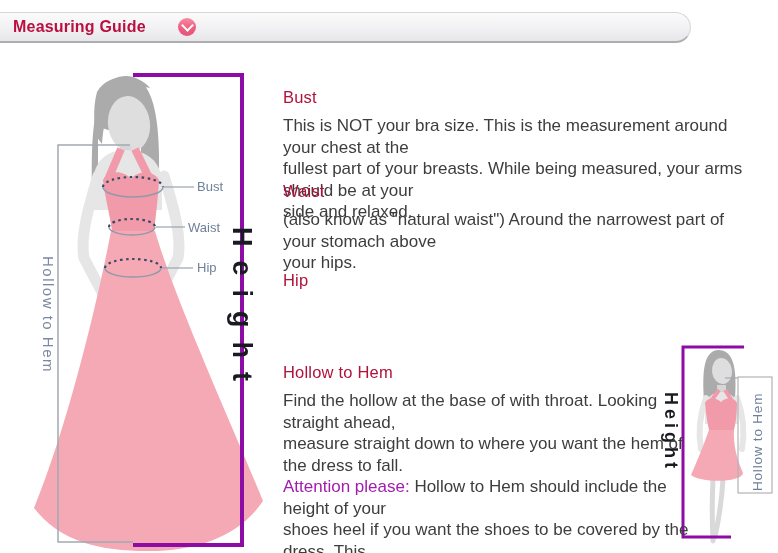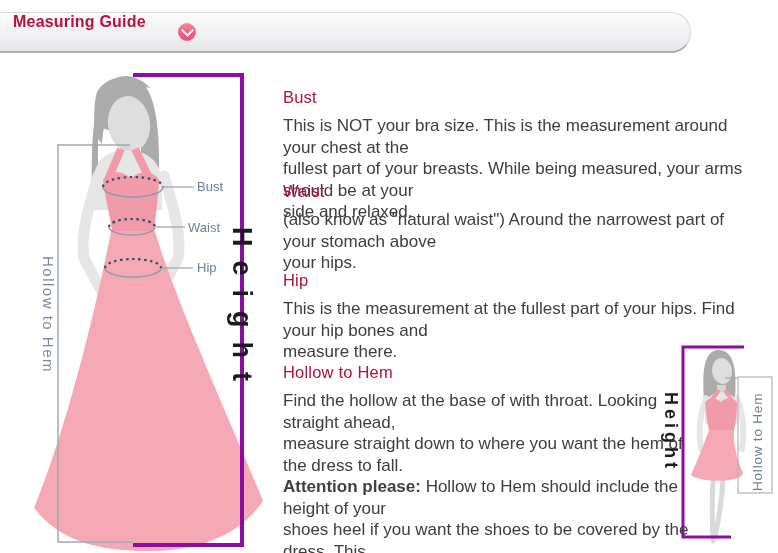--- a/index.html
+++ b/index.html
@@ -2,25 +2,25 @@
 <html><head>
 <meta charset="utf-8">
 <style>
   html,body{margin:0;padding:0;background:#ffffff;}
   #screen{
     position:relative;width:778px;height:553px;overflow:hidden;background:#ffffff;
     font-family:"Liberation Sans",sans-serif;
   }
   
   .header-bar{
-    position:absolute;top:12px;left:0;width:691px;height:41px;
+    position:absolute;top:12px;left:0;width:691px;height:31px;
     border-radius:0 20px 20px 0;
     background:linear-gradient(180deg,#fbfbfc 0%,#f1f1f3 55%,#e7e7ea 100%);
     border:1px solid #d8d8db;border-left:none;border-bottom:2px solid #aeaeb2;
-    box-sizing:border-box;display:flex;cursor:pointer;
+    box-sizing:border-box;display:flex;align-items:center;cursor:pointer;
   }
   .header-title{
     margin-left:13px;font-size:16px;font-weight:bold;color:#ba1040;letter-spacing:.2px;
   }
   .chevron-circle{
     position:absolute;left:178px;top:50%;margin-top:-9px;width:18px;height:18px;border-radius:50%;
     background:linear-gradient(180deg,#f78ba2 0%,#ee6080 55%,#e9507a 100%);
     display:flex;align-items:center;justify-content:center;
   }
   .chevron-glyph{
@@ -36,21 +36,21 @@
   .hollow-box-text{font-family:"Liberation Sans",sans-serif;font-size:13.5px;letter-spacing:.8px;fill:#70809a;}
   
   .section{position:absolute;left:283px;width:470px;}
   .section h2{
     margin:0;font-size:16.5px;font-weight:400;color:#b1123a;letter-spacing:.2px;line-height:20px;
   }
   .section .body{
     margin-top:8px;font-size:17px;line-height:21.5px;color:#3d3d3d;
     white-space:pre-line;letter-spacing:0;
   }
-  .attention{font-weight:bold;color:#404040;}
+  .attention{font-weight:normal;color:#a21caf;}
   #section-bust{top:87px;}
   #section-waist{top:181px;}
   #section-hip{top:270px;}
   #section-hollow{top:362px;width:410px;}
 </style>
 </head>
 <body>
 
 <div id="screen">
 
@@ -150,22 +150,20 @@
   </div>
 
   <div class="section" id="section-waist">
     <h2>Waist</h2>
     <div class="body">(also know as "natural waist") Around the narrowest part of your stomach above
 your hips.</div>
   </div>
 
   <div class="section" id="section-hip">
     <h2>Hip</h2>
-    <div class="body">This is the measurement at the fullest part of your hips. Find your hip bones and
-measure there.</div>
   </div>
 
   <div class="section" id="section-hollow">
     <h2>Hollow to Hem</h2>
     <div class="body"><span>Find the hollow at the base of with throat. Looking straight ahead,
 measure straight down to where you want the hem of the dress to fall.
 </span><span class="attention">Attention please:</span><span> Hollow to Hem should include the height of your
 shoes heel if you want the shoes to be covered by the dress. This
 measurement applies to dresses with trains or floor length.</span></div>
   </div>

